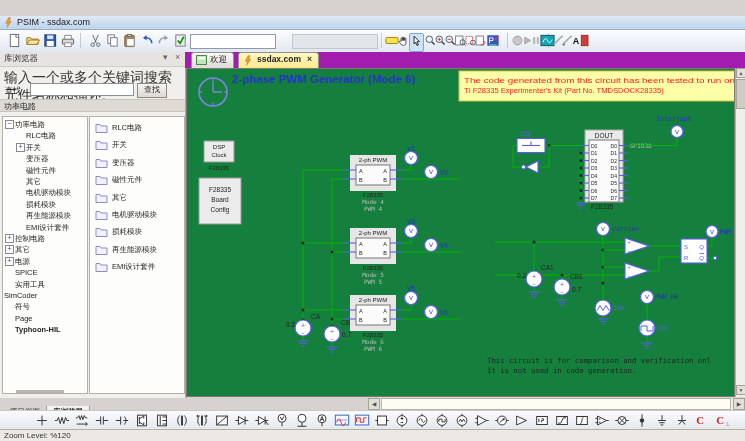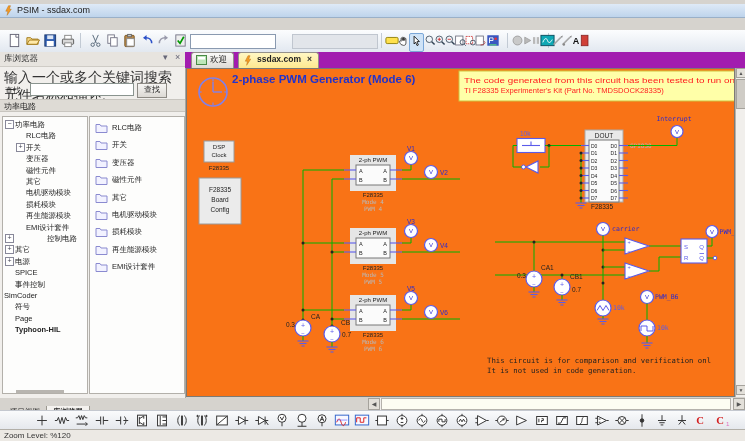--- a/index.html
+++ b/index.html
@@ -1,19 +1,19 @@
 <!DOCTYPE html>
 <html><head>
 <meta charset="utf-8">
 <style>
   html,body{margin:0;padding:0;}
   #app{position:relative;width:745px;height:441px;overflow:hidden;background:#d6d3ce;
        font-family:"Liberation Sans","DejaVu Sans",sans-serif;color:#222;font-size:9px;}
   
-  #titlebar{position:absolute;left:0;top:4px;width:745px;height:13px;
+  #titlebar{position:absolute;left:0;top:16px;width:745px;height:13px;
     background:linear-gradient(#dfeaf7,#bed4ec);border-bottom:1px solid #9ab0c8;}
   #titlebar .ttl{position:absolute;left:17px;top:1px;font-size:9px;color:#1a1a1a;}
   #titlebar .appico{position:absolute;left:3px;top:1px;}
   
   #menubar{position:absolute;left:0;top:14px;width:745px;height:15px;background:#f0f3f8;
     border-bottom:1px solid #d5dae2;white-space:nowrap;}
   .mi{display:inline-block;padding:2px 9px 0 9px;font-size:8.5px;color:#222;}
   
   #toolbar{position:absolute;left:0;top:30px;width:745px;height:22px;
     background:linear-gradient(#fcfdfe,#e2e8f0);border-bottom:1px solid #b9c2cf;}
@@ -44,21 +44,21 @@
   .lrow .lt{position:absolute;left:22px;top:2px;}
   #sb-thumb{position:absolute;left:16px;top:338px;width:48px;height:3px;background:#b8b5b0;}
   
   #tabbar{position:absolute;left:185px;top:52px;width:671px;height:16px;background:#a21caf;}
   .dtab{position:absolute;bottom:0;height:14px;border:1px solid #94918b;border-bottom:none;border-radius:3px 3px 0 0;
         font-size:8.5px;padding:1px 6px 0 18px;background:linear-gradient(#fbfaf8,#dedbd5);white-space:nowrap;}
   .dtab.active{background:linear-gradient(#fff7c4,#ffe98f);font-weight:bold;}
   .dtab svg{position:absolute;left:4px;top:2px;}
   .dtab .cls{margin-left:6px;font-weight:bold;color:#333;}
   
-  #canvas{position:absolute;left:186px;top:68px;width:549px;height:329px;background:#f97316;border:1px solid #7d7a74;box-sizing:border-box;}
+  #canvas{position:absolute;left:186px;top:68px;width:549px;height:329px;background:#15803d;border:1px solid #7d7a74;box-sizing:border-box;}
   #schem{position:absolute;left:0;top:0;}
   
   #vscroll{position:absolute;left:735px;top:68px;width:10px;height:329px;background:#f1efec;border-left:1px solid #b5b2ac;box-sizing:border-box;}
   .sbtn{position:absolute;left:0;width:10px;height:10px;background:#e3e0da;border:1px solid #a5a29c;box-sizing:border-box;
         font-size:5px;text-align:center;line-height:8px;color:#555;}
   #vthumb{position:absolute;left:0;top:11px;width:10px;height:30px;background:#cfccc6;border:1px solid #a5a29c;box-sizing:border-box;}
   #hscroll{position:absolute;left:368px;top:398px;width:377px;height:12px;background:#f1efec;}
   #hthumb{position:absolute;left:13px;top:0;width:350px;height:12px;background:#fdfdf3;border:1px solid #b5b2ac;box-sizing:border-box;}
   #hl,#hr{position:absolute;top:0;width:12px;height:12px;background:#e3e0da;border:1px solid #a5a29c;box-sizing:border-box;
       font-size:6px;text-align:center;line-height:10px;color:#555;}
@@ -256,35 +256,35 @@
           <span style="position: absolute; left: 23px; top: 0px;">损耗模块</span>
         </div>
         <div class="trow" style="top: 94.2px;">
           <span style="position: absolute; left: 23px; top: 0px;">再生能源模块</span>
         </div>
         <div class="trow" style="top: 105.6px;">
           <span style="position: absolute; left: 23px; top: 0px;">EMI设计套件</span>
         </div>
         <div class="trow" style="top: 117px;">
           <span class="texp" style="left: 2px;">+</span>
-          <span style="position: absolute; left: 12px; top: 0px; margin-left: 32px;">控制电路</span>
+          <span style="position: absolute; left: 12px; top: 0px;">控制电路</span>
         </div>
         <div class="trow" style="top: 128.4px;">
           <span class="texp" style="left: 2px;">+</span>
           <span style="position: absolute; left: 12px; top: 0px;">其它</span>
         </div>
         <div class="trow" style="top: 139.8px;">
           <span class="texp" style="left: 2px;">+</span>
           <span style="position: absolute; left: 12px; top: 0px;">电源</span>
         </div>
         <div class="trow" style="top: 151.2px;">
           <span style="position: absolute; left: 12px; top: 0px;">SPICE</span>
         </div>
         <div class="trow" style="top: 162.6px;">
-          <span style="position: absolute; left: 12px; top: 0px;">事件控制</span>
+          <span style="position: absolute; left: 12px; top: 0px;">实用工具</span>
         </div>
         <div class="trow" style="top: 174px;">
           <span style="position: absolute; left: 1px; top: 0px;">SimCoder</span>
         </div>
         <div class="trow" style="top: 185.4px;">
           <span style="position: absolute; left: 12px; top: 0px;">符号</span>
         </div>
         <div class="trow" style="top: 196.8px;">
           <span style="position: absolute; left: 12px; top: 0px;">Page</span>
         </div>

